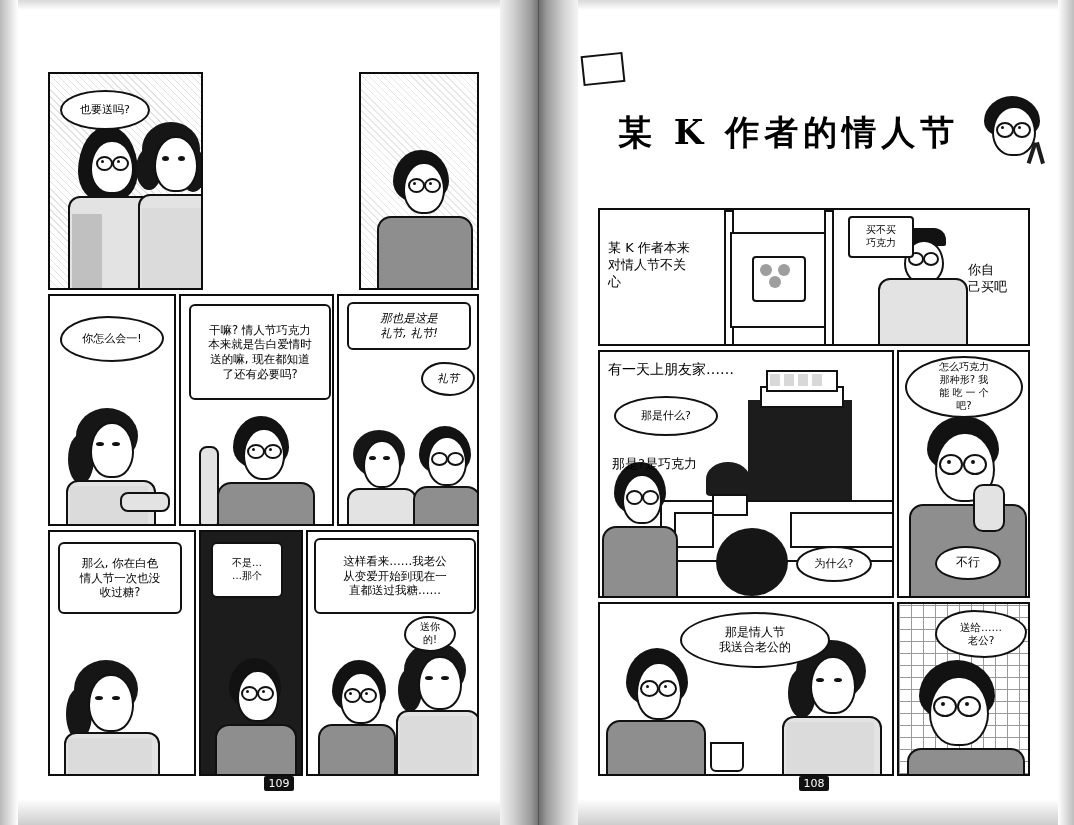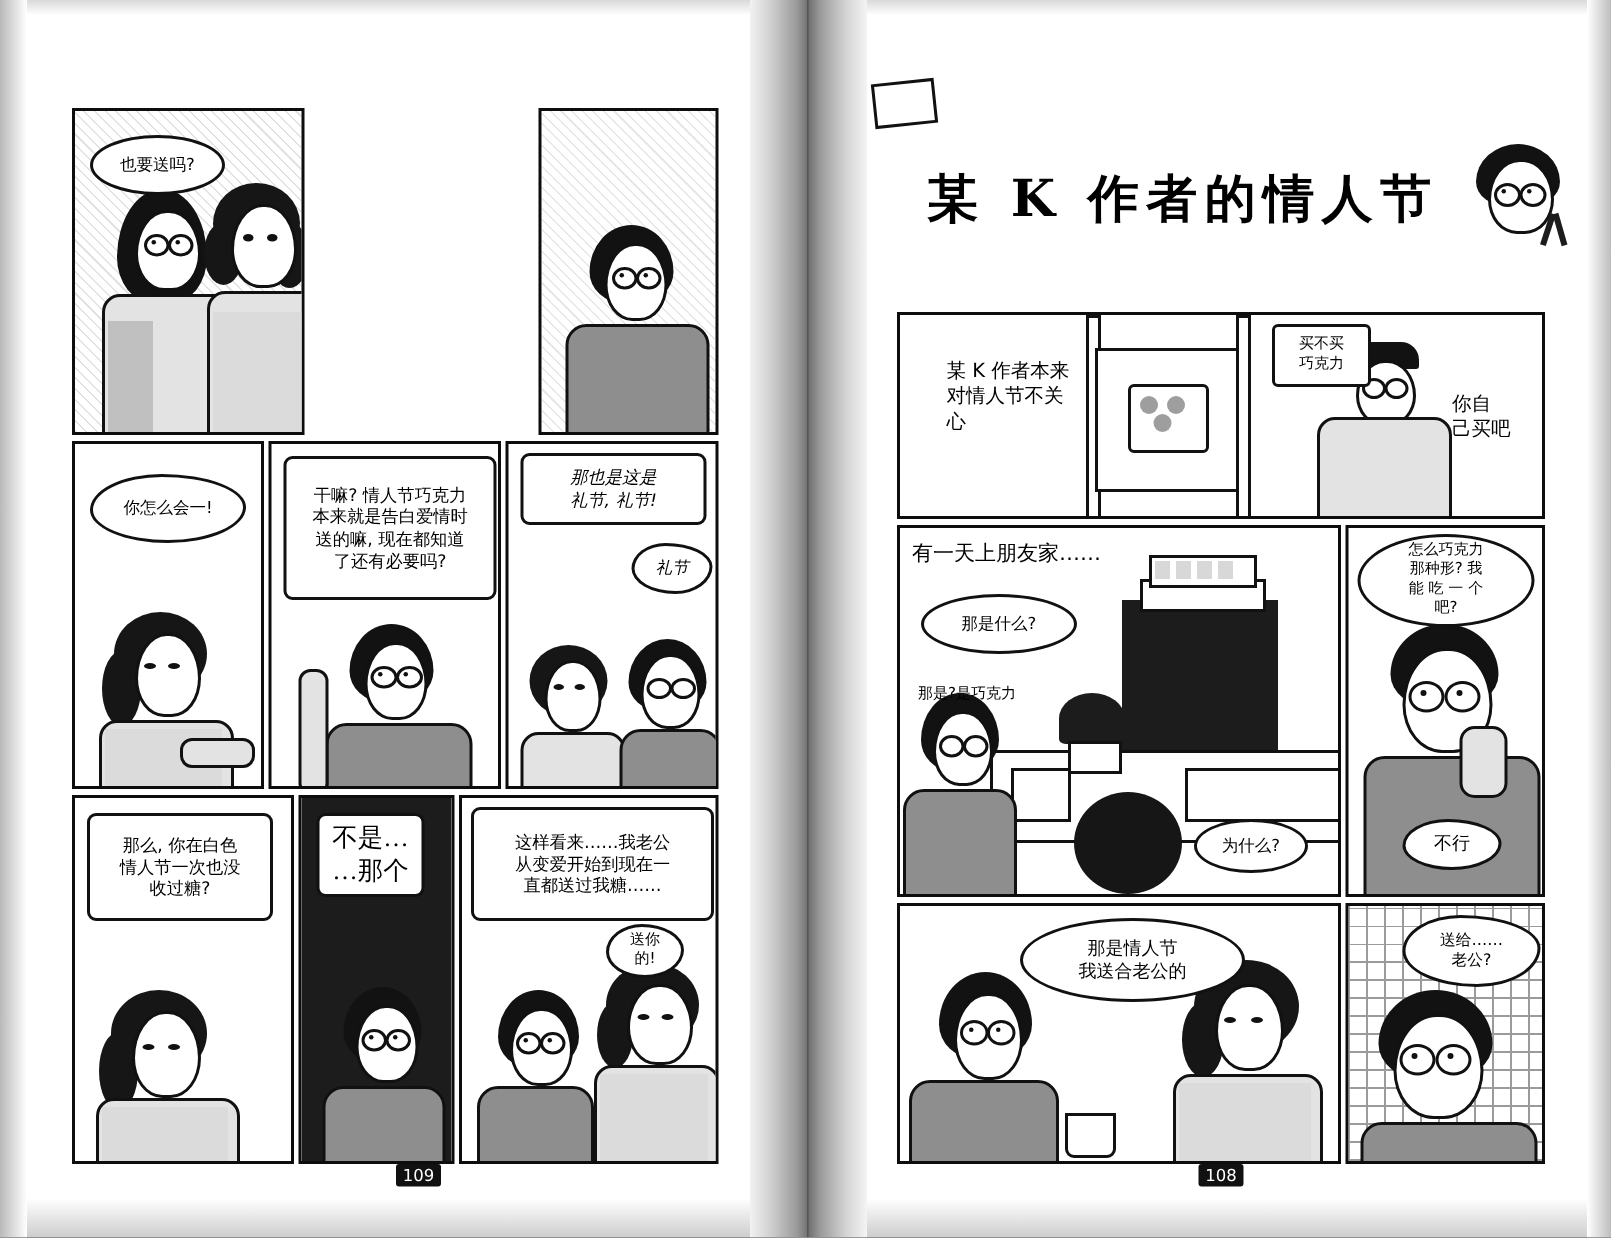--- a/index.html
+++ b/index.html
@@ -327,21 +327,21 @@
     <div class="panel" style="left:181px; top:516px; width:104px; height:246px;">
       <div class="tone-dark" style="left:0; top:0; width:100%; height:100%;"></div>
       <div class="hair-dark" style="left:28px; top:126px; width:52px; height:50px;"></div>
       <div class="head" style="left:36px; top:138px; width:38px; height:48px;"></div>
       <div class="glasses" style="left:40px; top:154px; width:13px; height:11px;"></div>
       <div class="glasses" style="left:56px; top:154px; width:13px; height:11px;"></div>
       <div class="eye" style="left:45px; top:158px; width:3px; height:3px;"></div>
       <div class="eye" style="left:61px; top:158px; width:3px; height:3px;"></div>
       <div class="body-dark" style="left:14px; top:192px; width:78px; height:52px;"></div>
       <div class="balloon rect" style="left:10px; top:10px; width:72px; height:56px;">
-        <span class="txt" style="font-size:17px;font-family:Liberation Serif, serif;">不是…
+        <span class="txt" style="font-size:10px;">不是…
 …那个</span>
       </div>
     </div>
 
     <div class="panel" style="left:288px; top:516px; width:173px; height:246px;">
       <div class="hair-dark" style="left:24px; top:128px; width:54px; height:52px;"></div>
       <div class="head" style="left:32px; top:140px; width:38px; height:48px;"></div>
       <div class="glasses" style="left:36px; top:156px; width:13px; height:11px;"></div>
       <div class="glasses" style="left:52px; top:156px; width:13px; height:11px;"></div>
       <div class="eye" style="left:41px; top:160px; width:3px; height:3px;"></div>
@@ -399,21 +399,21 @@
       <div class="tone-mid" style="left:160px; top:54px; width:12px; height:12px; border-radius:50%;"></div>
       <div class="tone-mid" style="left:178px; top:54px; width:12px; height:12px; border-radius:50%;"></div>
       <div class="tone-mid" style="left:169px; top:66px; width:12px; height:12px; border-radius:50%;"></div>
 
       <div class="hair-dark" style="left:296px; top:18px; width:50px; height:18px; border-radius:12px 12px 2px 2px;"></div>
       <div class="head" style="left:304px; top:30px; width:36px; height:40px;"></div>
       <div class="glasses" style="left:308px; top:42px; width:12px; height:10px;"></div>
       <div class="glasses" style="left:323px; top:42px; width:12px; height:10px;"></div>
       <div class="body-shape" style="left:278px; top:68px; width:86px; height:70px;"></div>
       <div class="narration" style="position:absolute;"></div>
-      <div class="freetext" style="left:8px; top:30px; font-size:13px;margin-left:23px;">某 K 作者本来
+      <div class="freetext" style="left:8px; top:30px; font-size:13px;">某 K 作者本来
 对情人节不关
 心</div>
       <div class="balloon rect" style="left:248px; top:6px; width:66px; height:42px; border-radius:4px;">
         <span class="txt" style="font-size:10px;">买不买
 巧克力</span>
       </div>
       <div class="freetext" style="left:368px; top:52px; font-size:13px;">你自
 己买吧</div>
     </div>
 
@@ -437,21 +437,21 @@
       <div class="head" style="left:22px; top:122px; width:36px; height:46px;"></div>
       <div class="glasses" style="left:26px; top:138px; width:13px; height:11px;"></div>
       <div class="glasses" style="left:42px; top:138px; width:13px; height:11px;"></div>
       <div class="body-dark" style="left:2px; top:174px; width:72px; height:70px;"></div>
 
       <div class="hair-curl" style="left:116px; top:176px; width:72px; height:68px;"></div>
       <div class="freetext" style="left:8px; top:8px; font-size:14px;">有一天上朋友家……</div>
       <div class="balloon" style="left:14px; top:44px; width:104px; height:40px;">
         <span class="txt" style="font-size:11px;">那是什么?</span>
       </div>
-      <div class="freetext" style="left:12px; top:104px; font-size:10px;">那是?是巧克力</div>
+      <div class="freetext" style="left:12px; top:104px; font-size:13px;">那是?是巧克力</div>
       <div class="balloon" style="left:196px; top:194px; width:76px; height:36px;">
         <span class="txt" style="font-size:11px;">为什么?</span>
       </div>
     </div>
 
     <div class="panel" style="left:323px; top:336px; width:133px; height:248px;">
       <div class="hair-dark" style="left:28px; top:64px; width:72px; height:56px;"></div>
       <div class="head" style="left:36px; top:80px; width:56px; height:66px;"></div>
       <div class="glasses" style="left:40px; top:102px; width:20px; height:17px;"></div>
       <div class="glasses" style="left:64px; top:102px; width:20px; height:17px;"></div>

